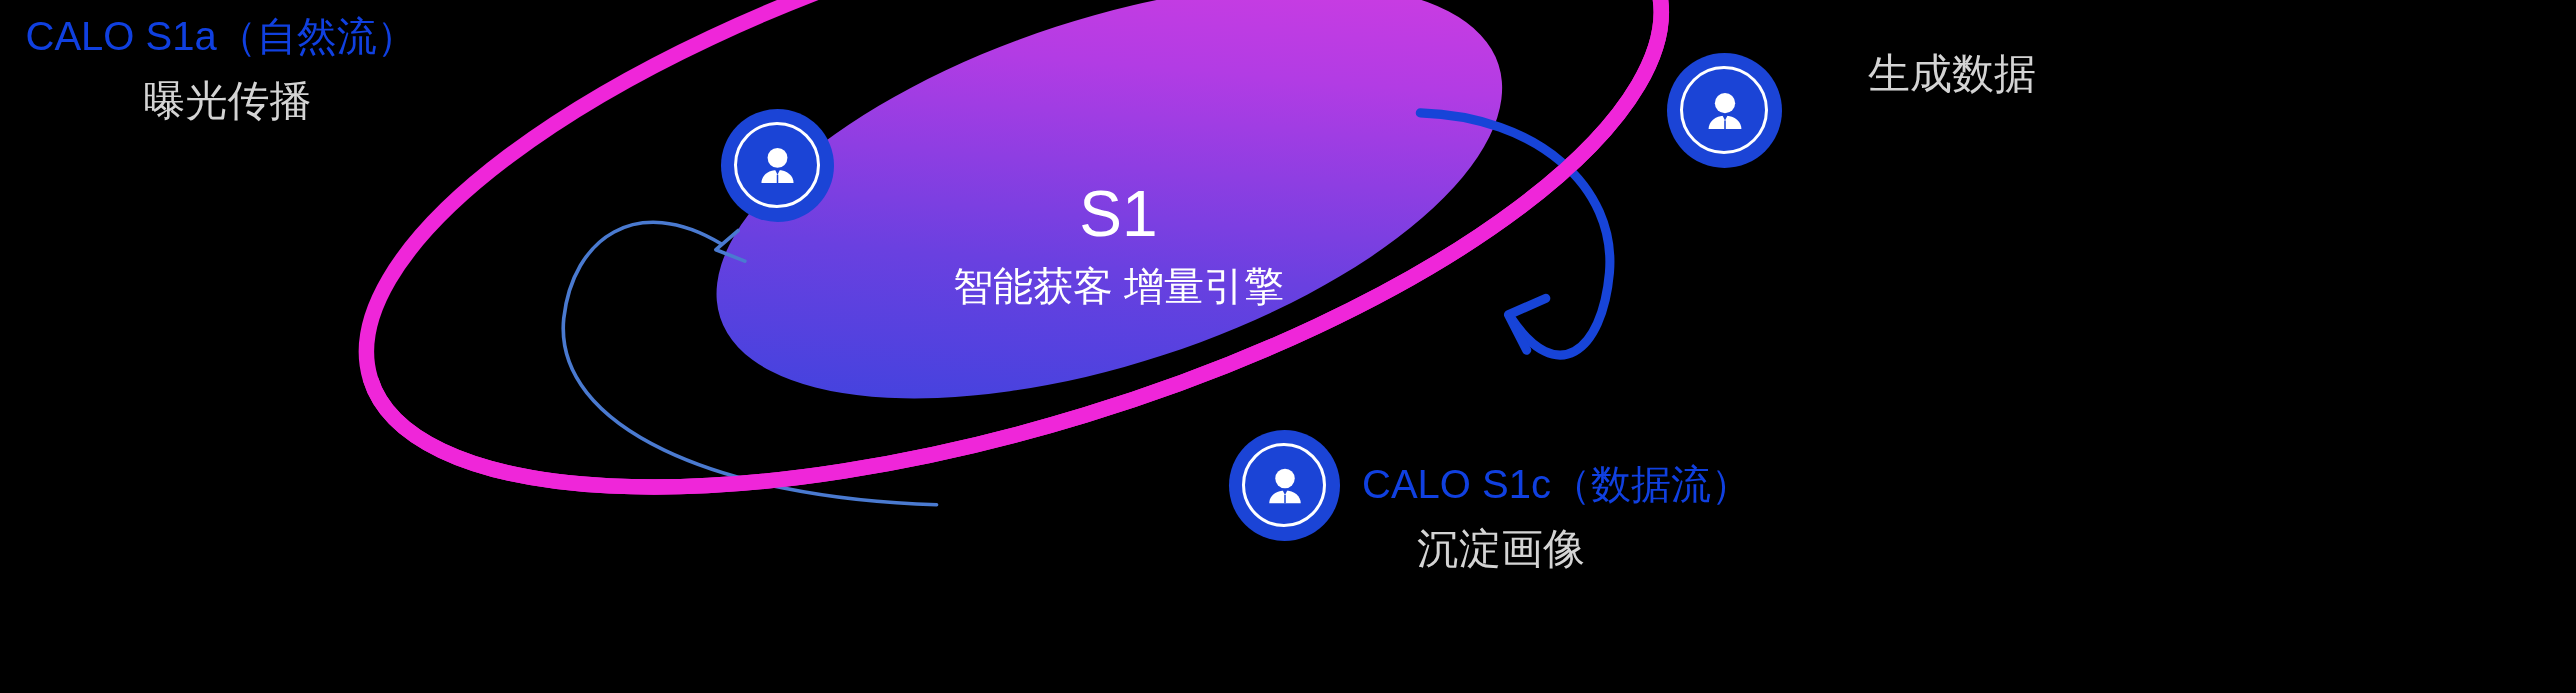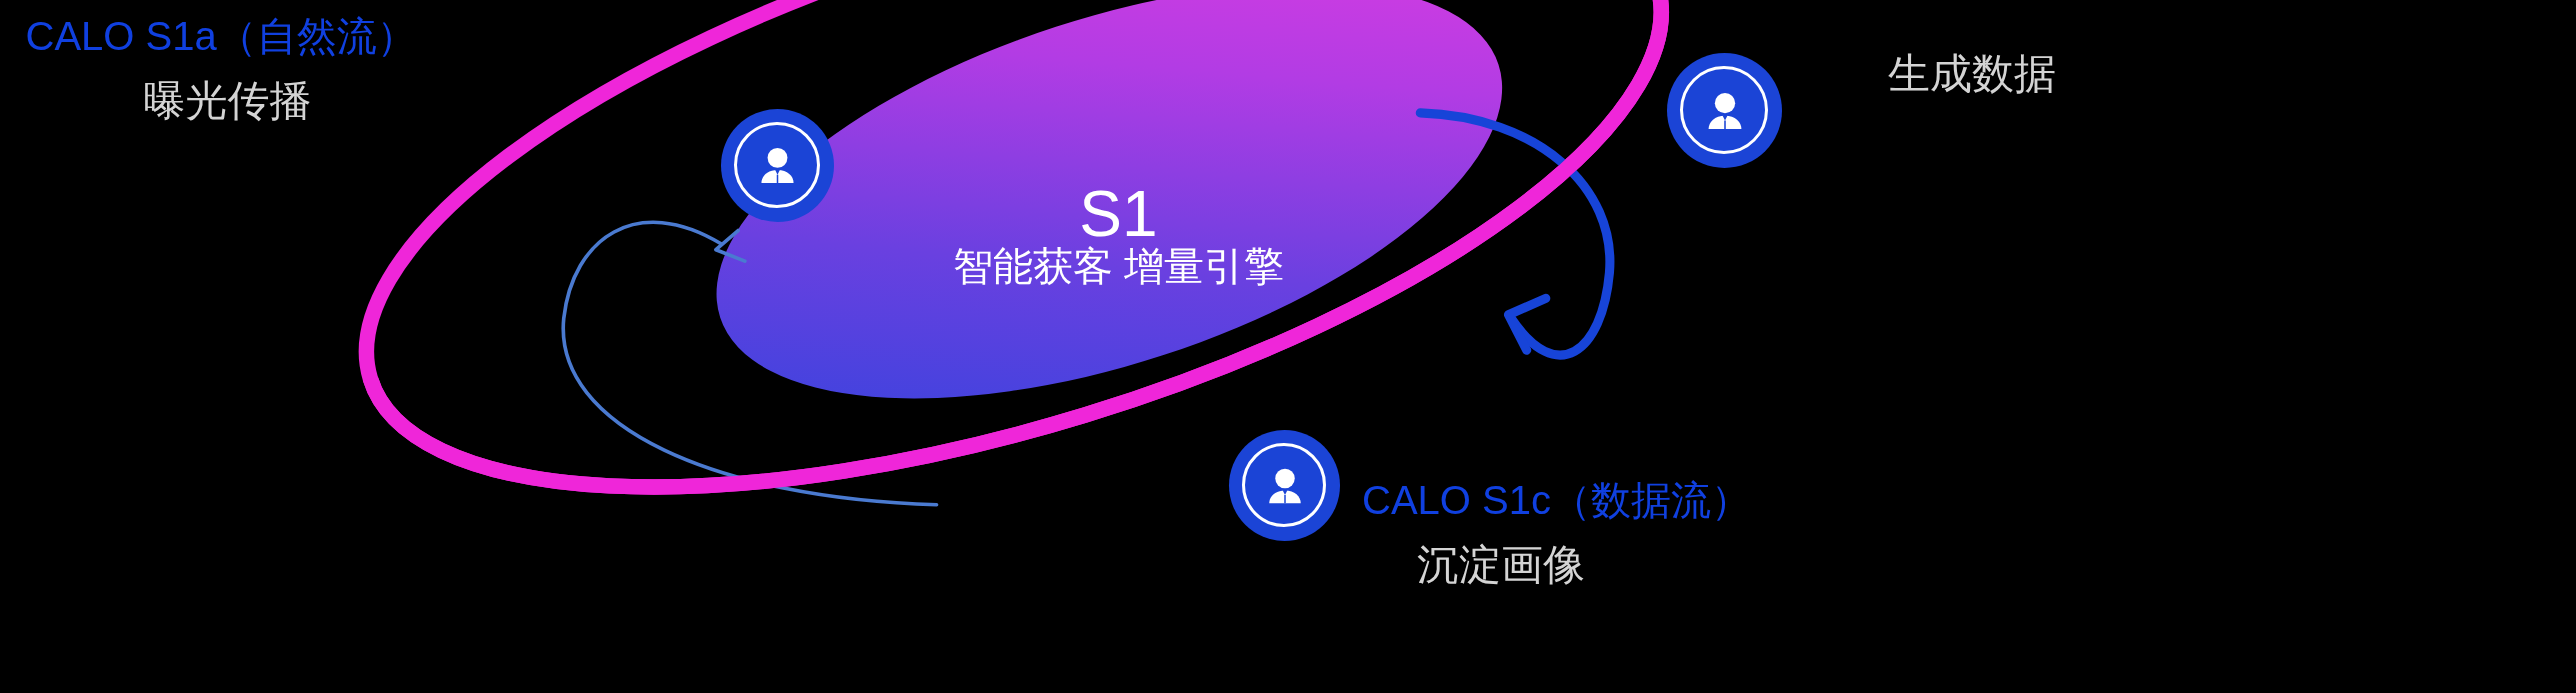--- a/index.html
+++ b/index.html
@@ -50,24 +50,24 @@
     white-space: nowrap;
     margin-top: 23.6px;
   }
 
   
   #label-s1a         { left: 25.5px;   top: 16.4px; }
   #label-s1a .label-sub { margin-left: 118px; }
 
   
   #label-s1b         { left: 1817px; top: 29px; }
-  #label-s1b .label-sub { margin-left: 71px; }
+  #label-s1b .label-sub { margin-left: 51px; }
 
   
-  #label-s1c         { left: 1362px; top: 480px; }
+  #label-s1c         { left: 1362px; top: 464px; }
   #label-s1c .label-sub { margin-left: 55px; font-family: Liberation Serif, serif; }
 
   
   .badge {
     position: absolute;
     border-radius: 50%;
     background: #1b44d6;
     display: flex;
     align-items: center;
     justify-content: center;
@@ -156,21 +156,21 @@
     <svg width="48" height="48" viewBox="0 0 64 64">
       <circle cx="32" cy="22" r="13" fill="#ffffff"></circle>
       <path d="M32 38 c-13 0 -21 8 -21 17 h42 c0 -9 -8 -17 -21 -17 z" fill="#ffffff"></path>
       <path d="M29 38 L32 44 L35 38 L32 36 z" fill="#1b44d6"></path>
       <path d="M31 44 h2 v11 h-2 z" fill="#1b44d6"></path>
     </svg>
   </div>
 
   <div id="core-text" style="position:absolute; left:891px; top:182px; width:455px; text-align:center;">
     <div style="color:#ffffff; font-size:64px; line-height:1; font-weight:400;">S1</div>
-    <div style="color:#ffffff; font-size:40px; line-height:1; font-weight:400;">智能获客  增量引擎</div>
+    <div style="color:#ffffff; font-size:40px; line-height:1; margin-top:20px; font-weight:400;">智能获客  增量引擎</div>
   </div>
 
   <div class="label-group" id="label-s1a">
     <div class="label-title">CALO S1a（自然流）</div>
     <div class="label-sub">曝光传播</div>
   </div>
 
   <div class="label-group" id="label-s1b">
     <div class="label-sub">生成数据</div>
   </div>

